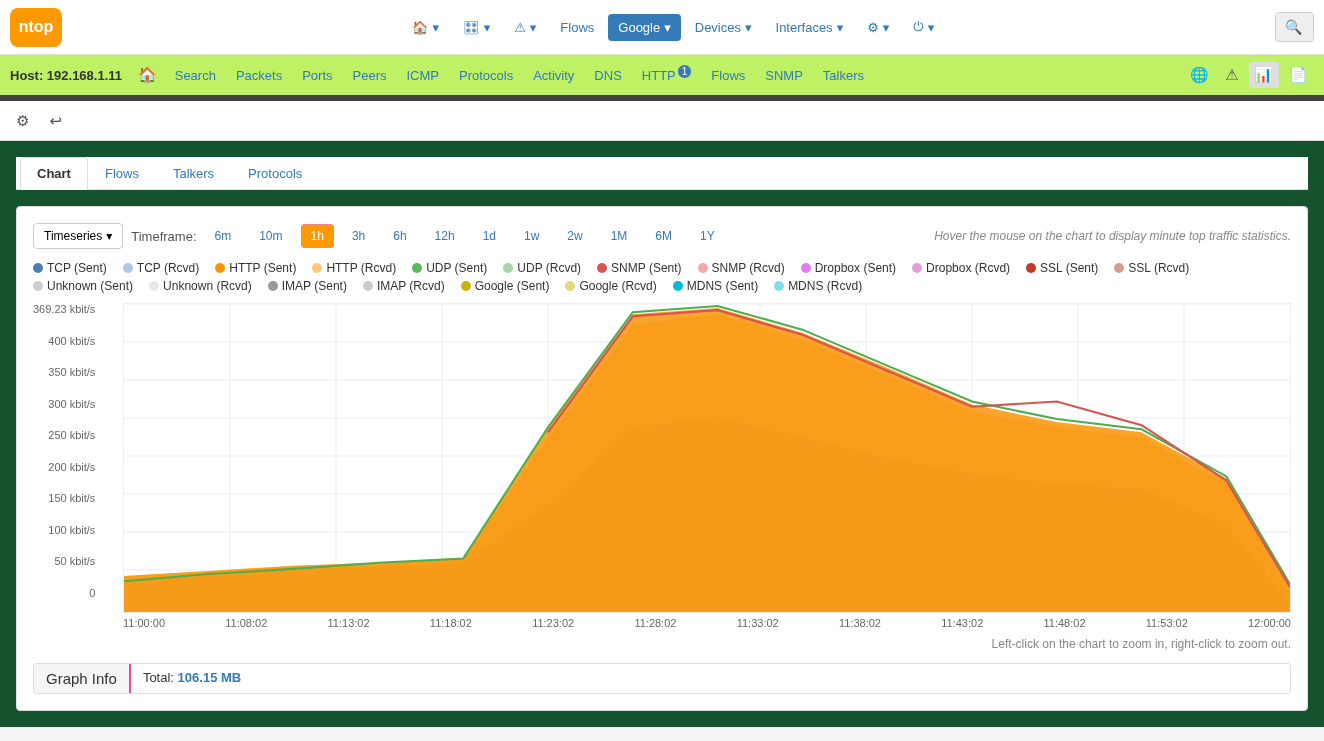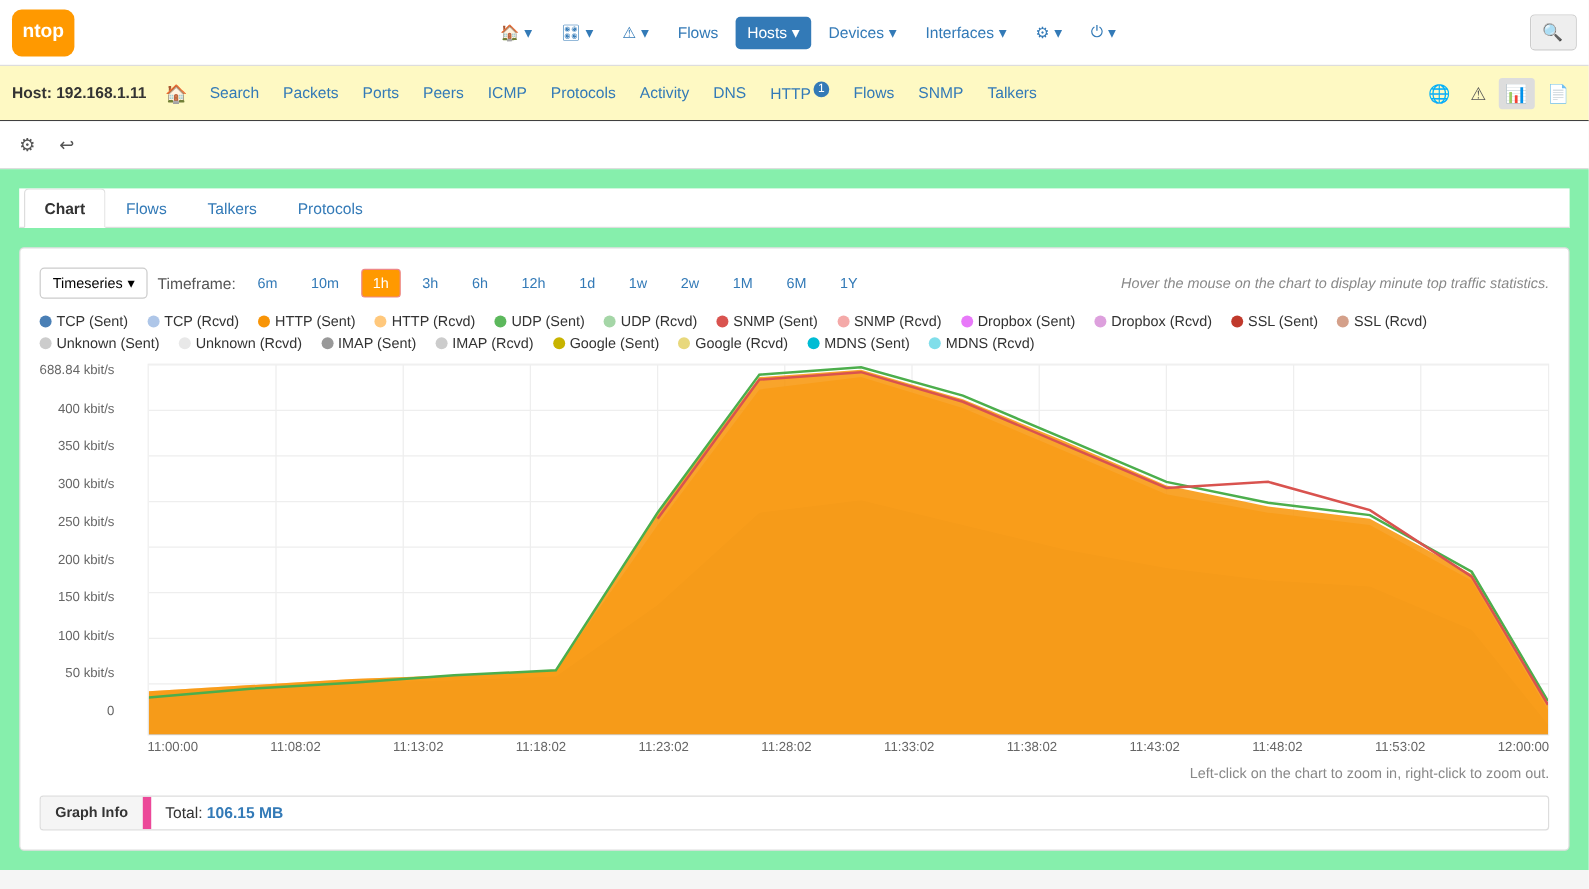--- a/index.html
+++ b/index.html
@@ -39,22 +39,22 @@
     }
     .nav-search button {
       background: #eee; border: none; padding: 6px 10px; cursor: pointer; font-size: 14px;
     }
     .nav-search input {
       border: none; outline: none; padding: 6px 8px; font-size: 13px; width: 160px;
     }
 
     
     .hostbar {
-      background: #fef9c3;
-      border-bottom: 1px solid #404040;
+      background: #bef264;
+      border-bottom: 6px solid #404040;
       display: flex; align-items: center;
       padding: 0 10px; height: 46px; gap: 4px;
     }
     .hostbar .host-label {
       font-weight: bold; font-size: 13px; margin-right: 6px; color: #333;
     }
     .hostbar a, .hostbar .hbtn {
       color: #337ab7; text-decoration: none; padding: 4px 8px; border-radius: 3px; font-size: 13px; cursor: pointer; background: none; border: none;
     }
     .hostbar .badge {
@@ -72,21 +72,21 @@
       background: #fff;
       border-bottom: 1px solid #ddd;
       display: flex; align-items: center;
       padding: 0 10px; height: 40px; gap: 8px;
     }
     .toolbar .icon-btn {
       cursor: pointer; padding: 4px 6px; border-radius: 3px; border: none; background: none; color: #555; font-size: 15px;
     }
 
     
-    .main { padding: 16px; background: #86efac; }
+    .main { padding: 16px; background: #14532d; }
 
     
     .tabs { display: flex; border-bottom: 1px solid #ddd; margin-bottom: 16px; background: #fff; padding: 0 4px; }
     .tab {
       padding: 8px 16px; cursor: pointer; font-size: 13px; border: 1px solid transparent;
       margin-bottom: -1px; border-radius: 4px 4px 0 0; color: #337ab7; background: none;
     }
     .tab.active { background: #fff; border-color: #ddd #ddd #fff; color: #333; font-weight: bold; }
 
     
@@ -113,21 +113,21 @@
     .y-axis { position: absolute; left: -90px; top: 0; bottom: 30px; display: flex; flex-direction: column; justify-content: space-between; align-items: flex-end; font-size: 11px; color: #666; padding-right: 6px; }
     .x-axis { display: flex; justify-content: space-between; margin-top: 4px; font-size: 11px; color: #666; }
 
     svg.chart-svg { width: 100%; display: block; }
 
     
     .chart-footer { margin-top: 8px; font-size: 12px; color: #888; text-align: right; }
     .graph-info-bar {
       display: flex; border: 1px solid #ddd; border-radius: 3px; overflow: hidden; margin-top: 12px;
     }
-    .graph-info-label { background: #f5f5f5; padding: 6px 12px; font-weight: bold; font-size: 12px; border-right: 7px solid #ec4899; }
+    .graph-info-label { background: #f5f5f5; padding: 6px 12px; font-weight: normal; font-size: 15px; border-right: 2px solid #ec4899; }
     .graph-info-value { padding: 6px 12px; font-size: 13px; }
     .graph-info-value strong { color: #337ab7; }
   </style>
 </head>
 <body>
 
 <div class="topnav">
   <div class="logo">
     <span>ntop</span>
   </div>
@@ -141,21 +141,21 @@
       <span>▾</span>
     </button>
     <button class="nav-btn">
       <span>⚠</span>
       <span>▾</span>
     </button>
     <button class="nav-btn">
       <span>Flows</span>
     </button>
     <button class="nav-btn active">
-      <span>Hosts</span>
+      <span>Google</span>
       <span>▾</span>
     </button>
     <button class="nav-btn">
       <span>Devices</span>
       <span>▾</span>
     </button>
     <button class="nav-btn">
       <span>Interfaces</span>
       <span>▾</span>
     </button>
@@ -310,21 +310,21 @@
           <span>MDNS (Sent)</span>
         </div>
         <div class="legend-item">
           <div class="legend-dot" style="background:#80deea"></div>
           <span>MDNS (Rcvd)</span>
         </div>
       </div>
 
     <div style="position:relative; margin-left: 90px;">
       <div class="y-axis" id="y-axis-container">
-          <span>688.84 kbit/s</span>
+          <span>369.23 kbit/s</span>
           <span>400 kbit/s</span>
           <span>350 kbit/s</span>
           <span>300 kbit/s</span>
           <span>250 kbit/s</span>
           <span>200 kbit/s</span>
           <span>150 kbit/s</span>
           <span>100 kbit/s</span>
           <span>50 kbit/s</span>
           <span>0</span>
         </div>

